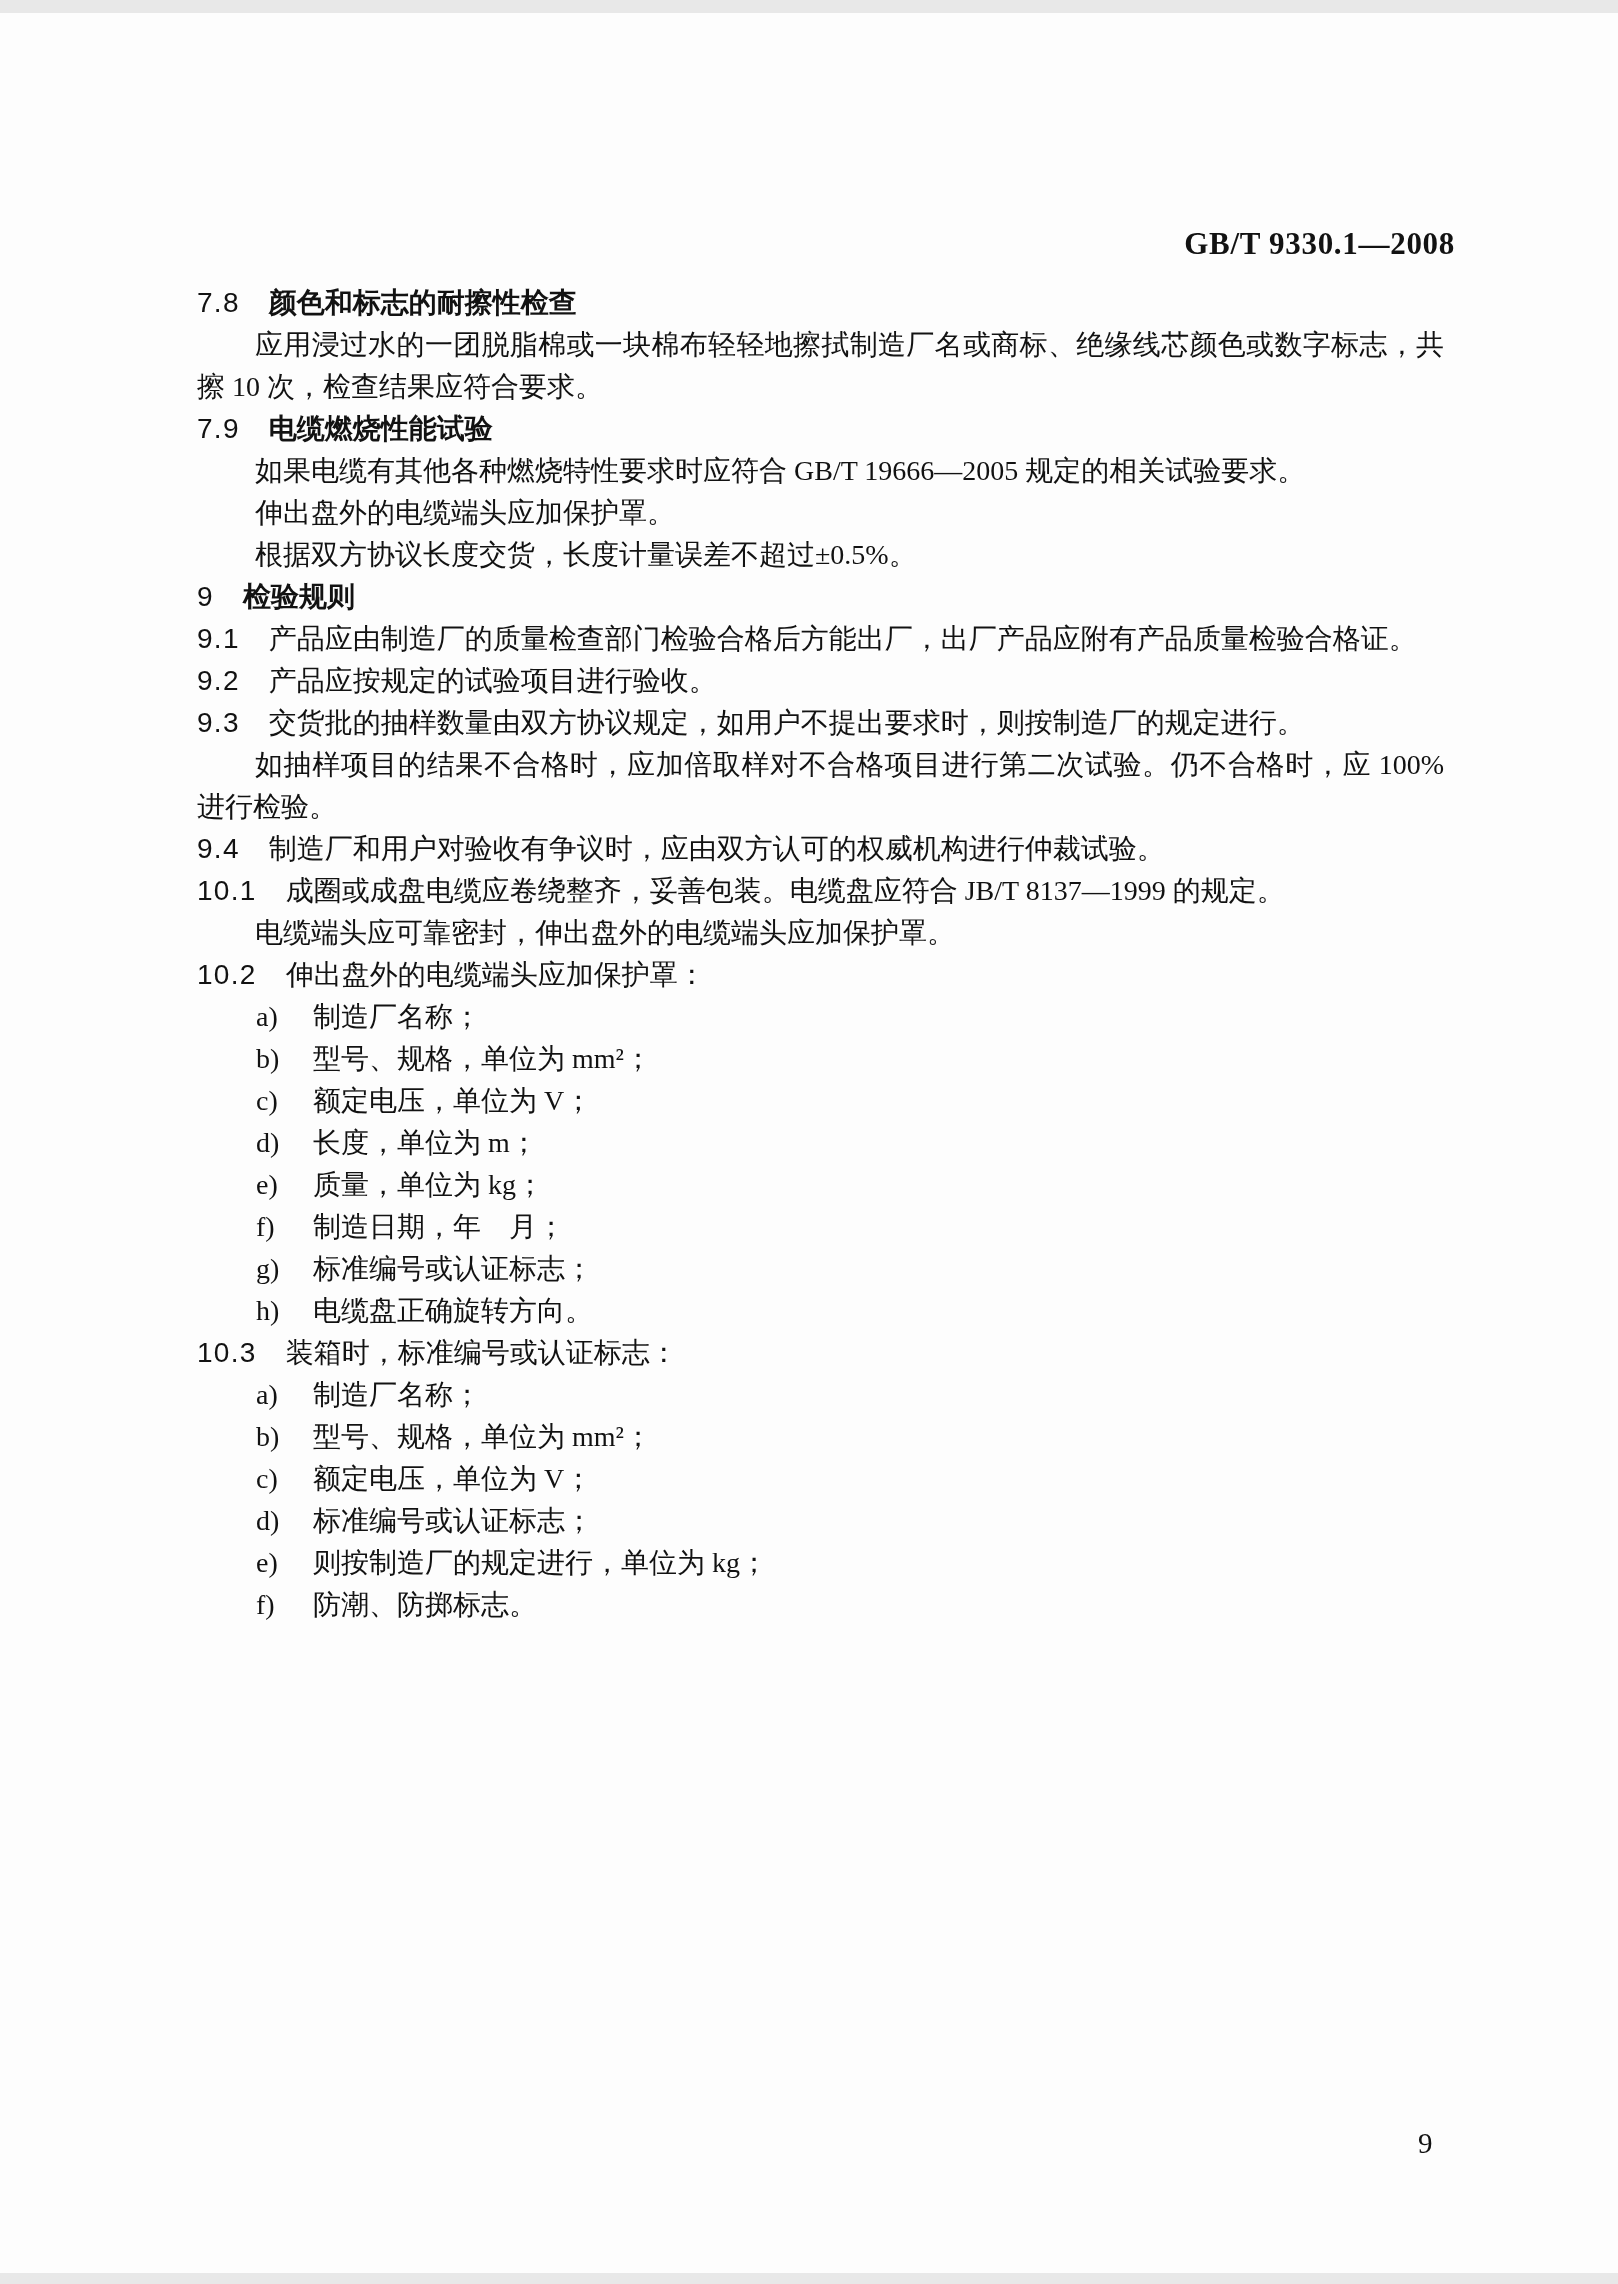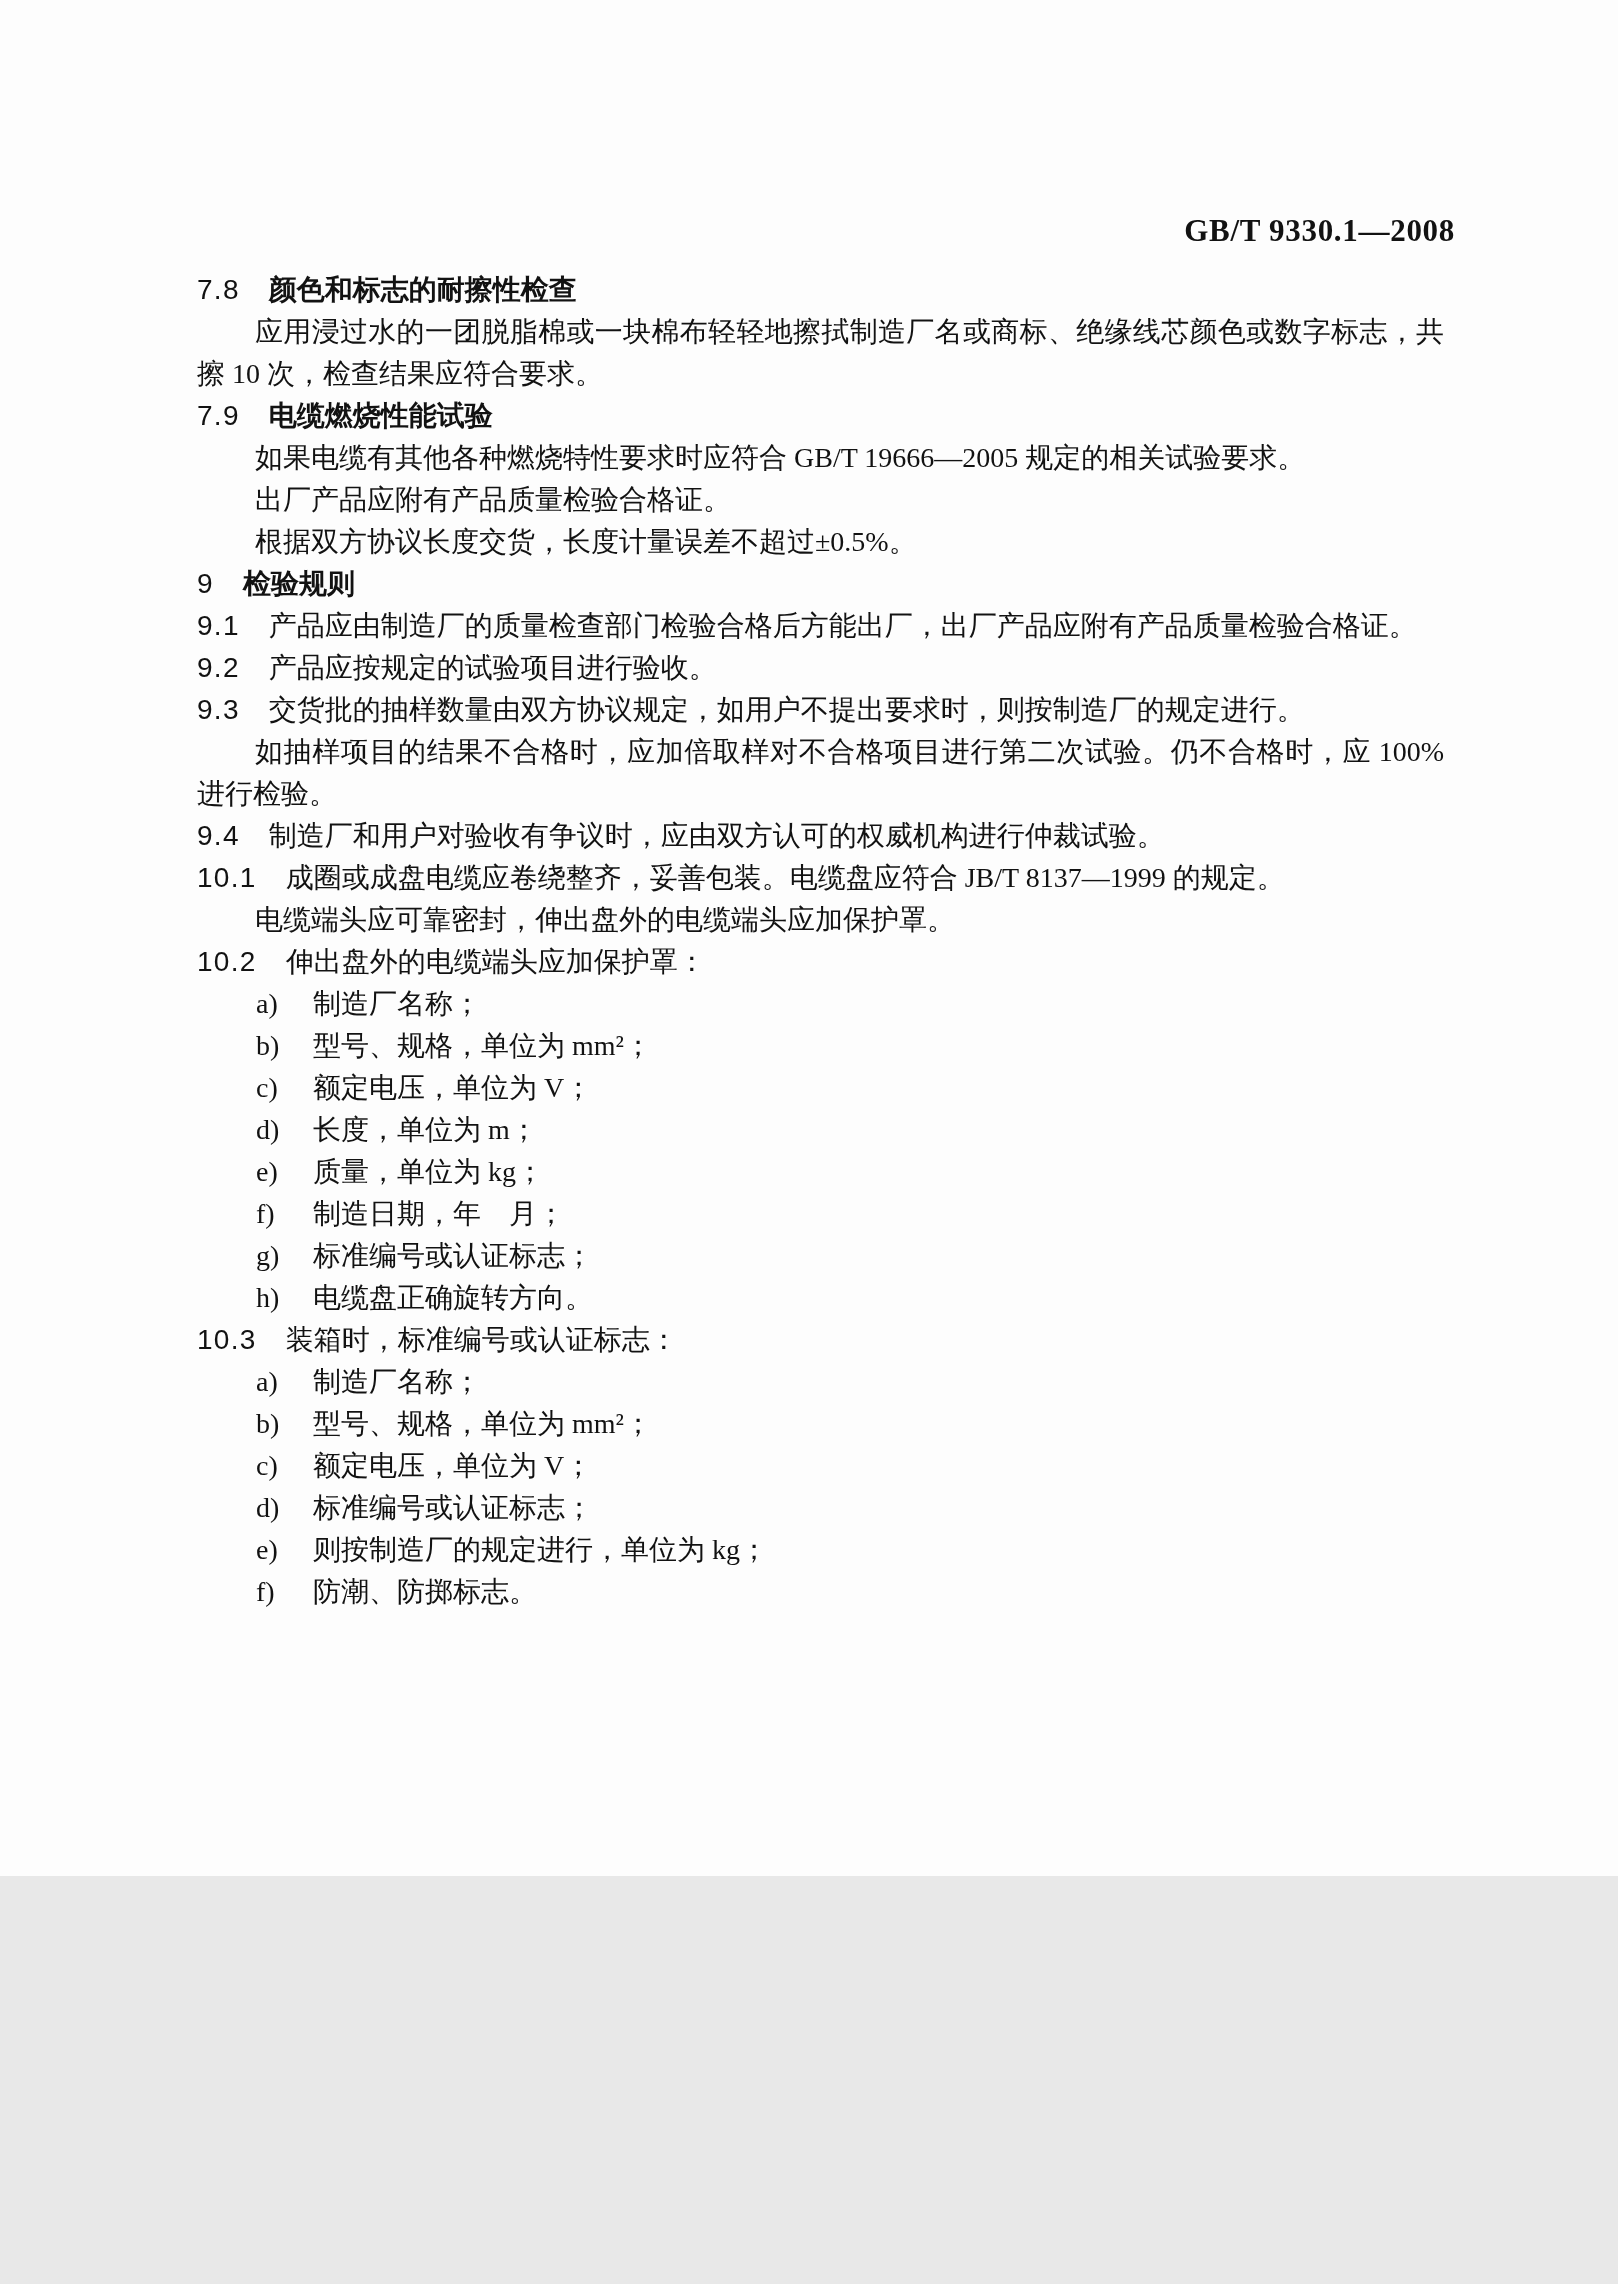--- a/index.html
+++ b/index.html
@@ -1,19 +1,19 @@
 <!DOCTYPE html>
 <html style="font-size:10.6px"><head>
 <meta charset="utf-8">
 <style>
   html, body { margin:0; padding:0; background:#e8e8e8; }
   .page {
     position:relative;
-    width:1619px; height:1876px;
-    margin:0 auto;
+    width:1619px; height:2260px;
+    margin:13px auto;
     background:#fdfdfd;
     color:#121212;
     font-family:"Liberation Serif", serif;
     font-size:28px;
     line-height:42px;
     overflow:hidden;
   }
   .doc-header {
     position:absolute;
     top:210px; right:164px;
@@ -75,21 +75,21 @@
       <span class="num">7.8</span><span>颜色和标志的耐擦性检查</span>
     </div>
 
     <p class="indent">应用浸过水的一团脱脂棉或一块棉布轻轻地擦拭制造厂名或商标、绝缘线芯颜色或数字标志，共擦 10 次，检查结果应符合要求。</p>
 
     <div class="h h-sub">
       <span class="num">7.9</span><span>电缆燃烧性能试验</span>
     </div>
 
     <p class="indent">如果电缆有其他各种燃烧特性要求时应符合 GB/T 19666—2005 规定的相关试验要求。</p>
-    <p class="indent">出厂产品应附有产品质量检验合格证。</p>
+    <p class="indent">伸出盘外的电缆端头应加保护罩。</p>
 
 
     <p class="indent">根据双方协议长度交货，长度计量误差不超过±0.5%。</p>
 
     <div class="h h-chapter">
       <span class="num">9</span><span>检验规则</span>
     </div>
 
     <p>
       <span class="num">9.1</span><span>产品应由制造厂的质量检查部门检验合格后方能出厂，出厂产品应附有产品质量检验合格证。</span>

